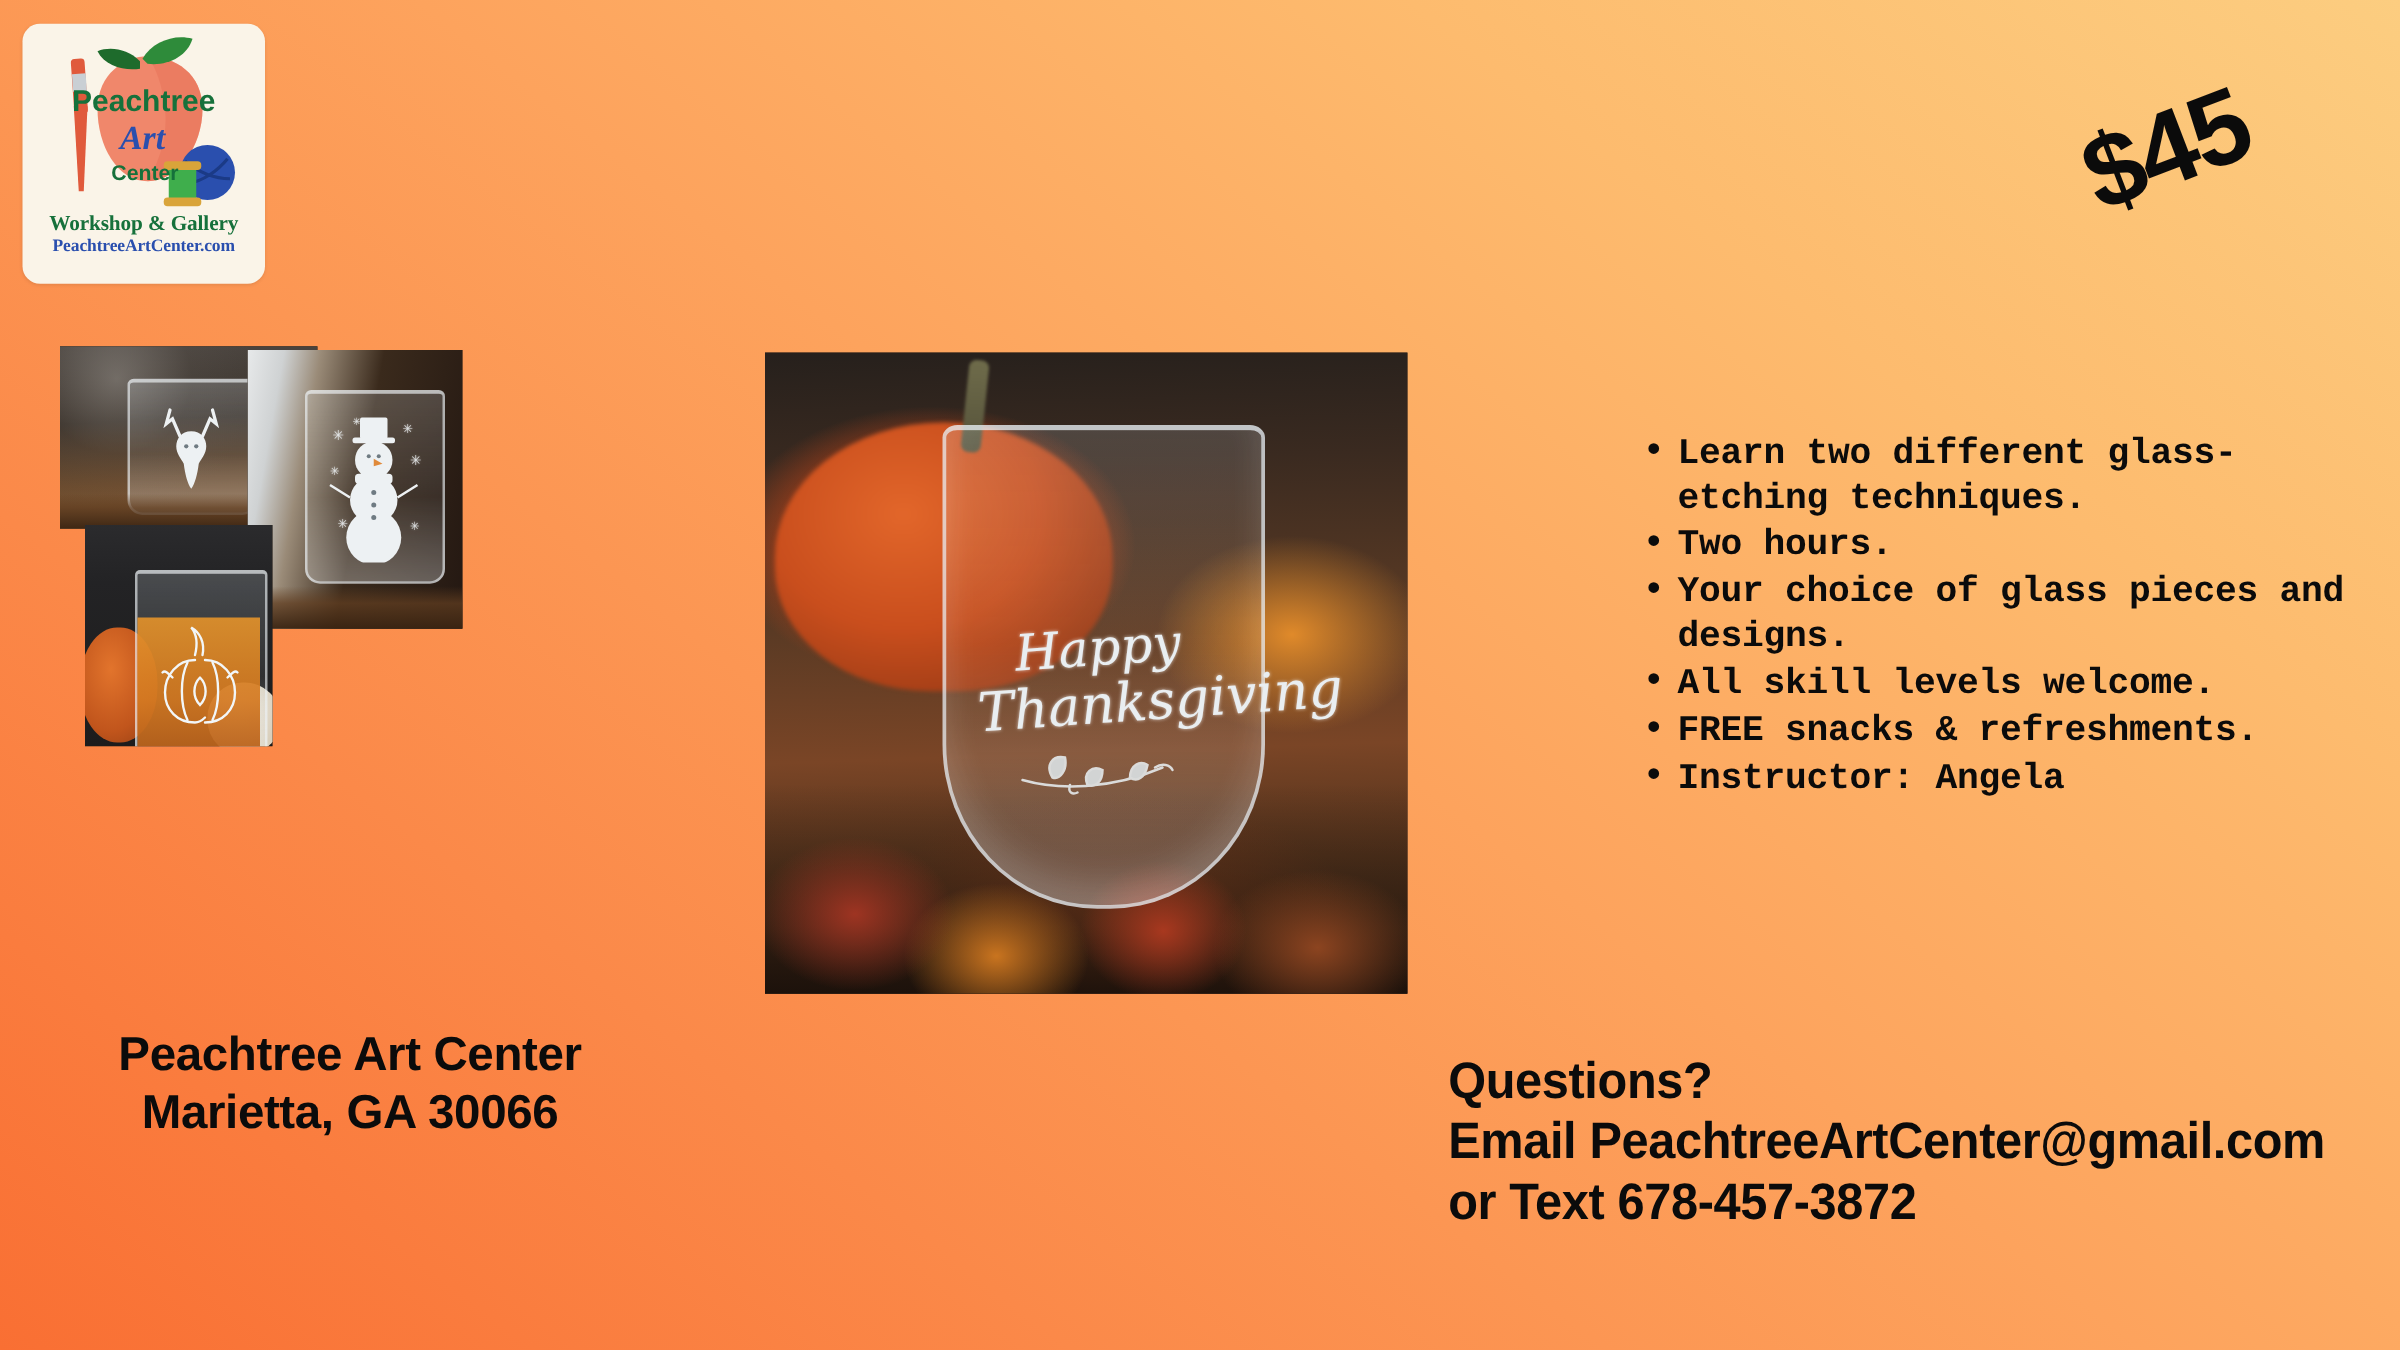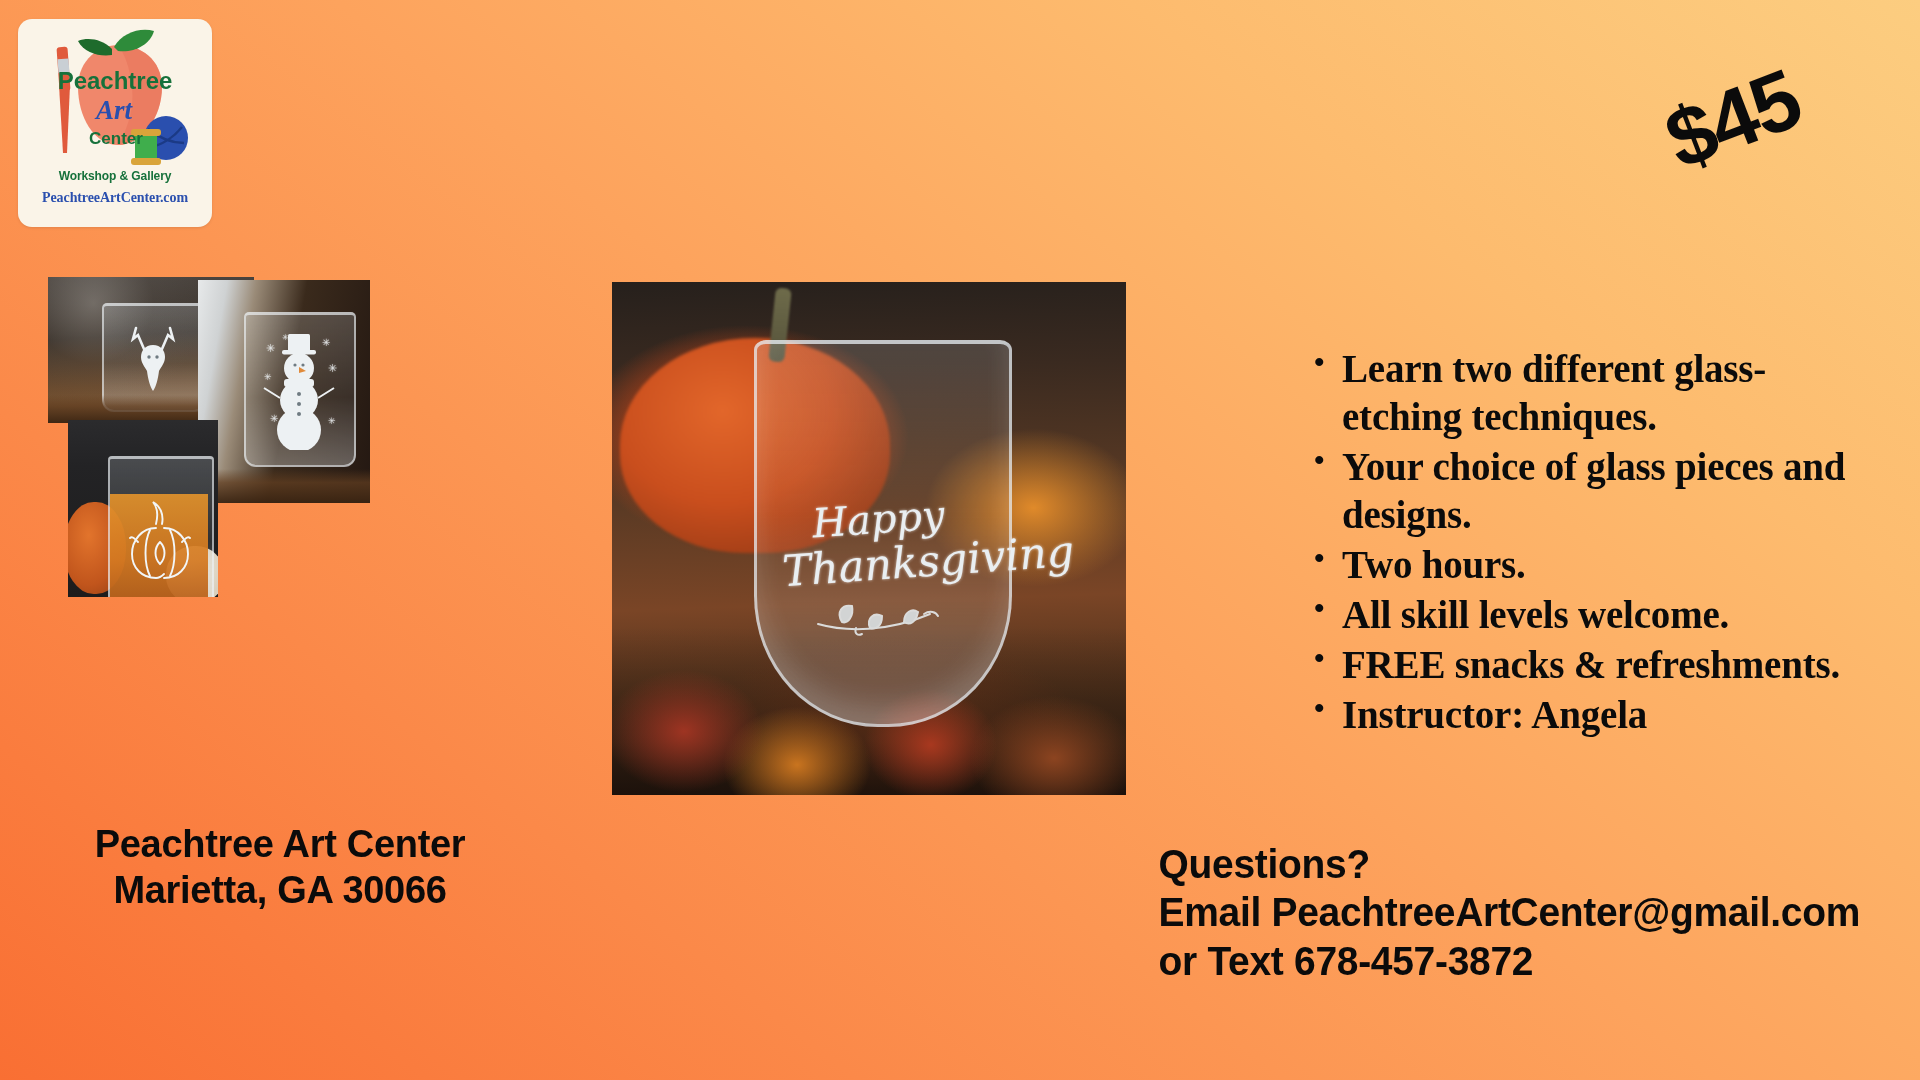--- a/index.html
+++ b/index.html
@@ -42,21 +42,22 @@
   .logo-line {
     position: absolute;
     width: 194px;
     text-align: center;
     color: #16713B;
     font-weight: bold;
     letter-spacing: -0.1px;
   }
   #logo-tag-1 {
     top: 150px;
-    font-size: 12px;
+    font-size: 17px;
+    font-family: Liberation Serif, serif;
   }
   #logo-tag-2 {
     top: 171px;
     font-size: 14px;
     color: #2A4FAE;
     font-family: "Liberation Serif", serif;
     font-weight: bold;
   }
 
   
@@ -244,23 +245,23 @@
   }
   #bullets ul {
     list-style: none;
     margin: 0;
     padding: 0;
   }
   #bullets li {
     position: relative;
     padding-left: 32px;
     margin-bottom: 2px;
-    font-family: Liberation Serif, serif;
-    font-weight: bold;
-    font-size: 39px;
+    font-family: Liberation Mono, monospace;
+    font-weight: bold;
+    font-size: 29px;
     line-height: 1.23;
     color: #0B0B0B;
     letter-spacing: -0.2px;
   }
   #bullets li::before {
     content: "\2022";
     position: absolute;
     left: 4px;
     top: -1px;
     font-size: 30px;
@@ -417,22 +418,22 @@
         <path d="M92 24 C92 14 100 10 106 14 C104 24 98 28 92 24 Z" fill="#DDE5E9"></path>
         <path d="M44 30 C42 36 46 38 50 36"></path>
         <path d="M112 16 C118 12 124 14 126 18"></path>
       </g>
     </svg>
   </div>
 
   <div id="bullets">
     <ul>
       <li>Learn two different glass-etching techniques.</li>
+      <li>Two hours.</li>
       <li>Your choice of glass pieces and designs.</li>
-      <li>Two hours.</li>
       <li>All skill levels welcome.</li>
       <li>FREE snacks &amp; refreshments.</li>
       <li>Instructor: Angela</li>
     </ul>
   </div>
 
   <div id="address-block">
     <div>Peachtree Art Center</div>
     <div>Marietta, GA 30066</div>
   </div>

